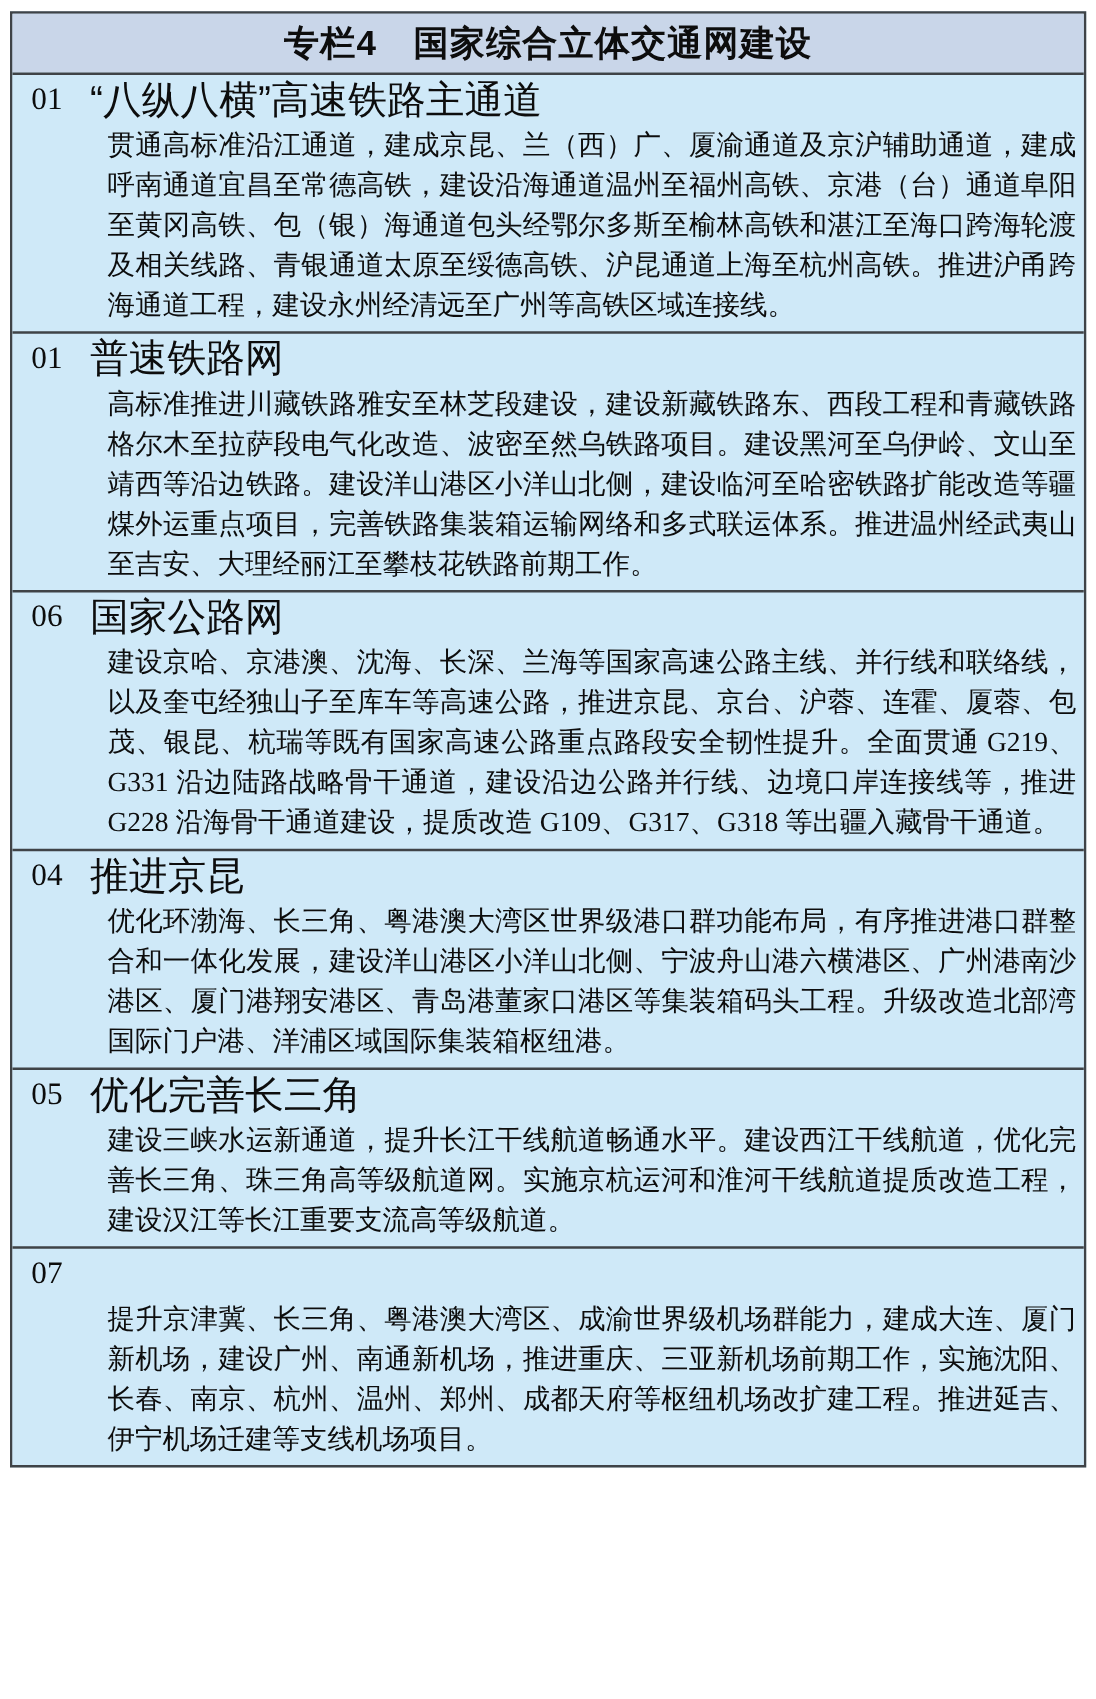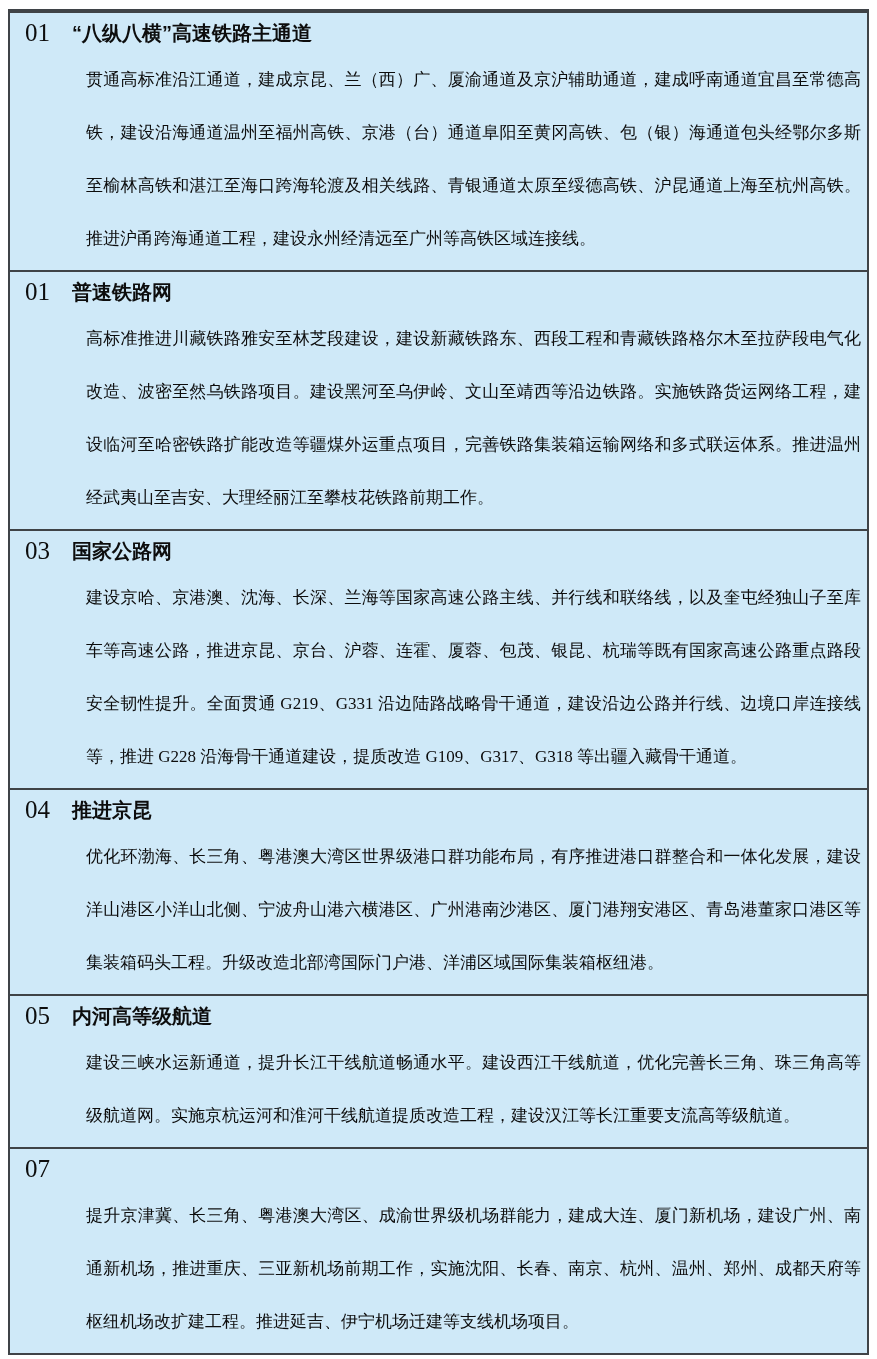--- a/index.html
+++ b/index.html
@@ -49,74 +49,75 @@
     height: 36px;
     line-height: 36px;
   }
   .sec-num {
     font-size: 25px;
     width: 47px;
     flex: 0 0 47px;
     font-family: "Liberation Serif", "DejaVu Serif", serif;
   }
   .sec-title {
-    font-size: 20px;
-    font-weight: bold;
+    font-size: 31px;
+    font-weight: normal;
     font-family: "Liberation Sans", "DejaVu Sans", sans-serif;
   }
   .sec-body {
     margin: 2px 6px 2px 76px;
-    font-size: 17px;
-    line-height: 53px;
+    font-size: 22px;
+    line-height: 32px;
     text-align: justify;
     text-justify: inter-ideograph;
   }
 </style>
 </head>
 <body>
 
 <div class="panel">
 
+  <div class="panel-header">专栏4　国家综合立体交通网建设</div>
 
   <div class="section">
     <div class="sec-title-row">
       <span class="sec-num">01</span>
       <span class="sec-title">“八纵八横”高速铁路主通道</span>
     </div>
     <p class="sec-body">贯通高标准沿江通道，建成京昆、兰（西）广、厦渝通道及京沪辅助通道，建成呼南通道宜昌至常德高铁，建设沿海通道温州至福州高铁、京港（台）通道阜阳至黄冈高铁、包（银）海通道包头经鄂尔多斯至榆林高铁和湛江至海口跨海轮渡及相关线路、青银通道太原至绥德高铁、沪昆通道上海至杭州高铁。推进沪甬跨海通道工程，建设永州经清远至广州等高铁区域连接线。</p>
   </div>
 
   <div class="section">
     <div class="sec-title-row">
       <span class="sec-num">01</span>
       <span class="sec-title">普速铁路网</span>
     </div>
-    <p class="sec-body">高标准推进川藏铁路雅安至林芝段建设，建设新藏铁路东、西段工程和青藏铁路格尔木至拉萨段电气化改造、波密至然乌铁路项目。建设黑河至乌伊岭、文山至靖西等沿边铁路。实施铁路货运网络工程，建设临河至哈密铁路扩能改造等疆煤外运重点项目，完善铁路集装箱运输网络和多式联运体系。推进温州经武夷山至吉安、大理经丽江至攀枝花铁路前期工作。</p>
+    <p class="sec-body">高标准推进川藏铁路雅安至林芝段建设，建设新藏铁路东、西段工程和青藏铁路格尔木至拉萨段电气化改造、波密至然乌铁路项目。建设黑河至乌伊岭、文山至靖西等沿边铁路。建设洋山港区小洋山北侧，建设临河至哈密铁路扩能改造等疆煤外运重点项目，完善铁路集装箱运输网络和多式联运体系。推进温州经武夷山至吉安、大理经丽江至攀枝花铁路前期工作。</p>
   </div>
 
   <div class="section">
     <div class="sec-title-row">
-      <span class="sec-num">03</span>
+      <span class="sec-num">06</span>
       <span class="sec-title">国家公路网</span>
     </div>
     <p class="sec-body">建设京哈、京港澳、沈海、长深、兰海等国家高速公路主线、并行线和联络线，以及奎屯经独山子至库车等高速公路，推进京昆、京台、沪蓉、连霍、厦蓉、包茂、银昆、杭瑞等既有国家高速公路重点路段安全韧性提升。全面贯通 G219、G331 沿边陆路战略骨干通道，建设沿边公路并行线、边境口岸连接线等，推进 G228 沿海骨干通道建设，提质改造 G109、G317、G318 等出疆入藏骨干通道。</p>
   </div>
 
   <div class="section">
     <div class="sec-title-row">
       <span class="sec-num">04</span>
       <span class="sec-title">推进京昆</span>
     </div>
     <p class="sec-body">优化环渤海、长三角、粤港澳大湾区世界级港口群功能布局，有序推进港口群整合和一体化发展，建设洋山港区小洋山北侧、宁波舟山港六横港区、广州港南沙港区、厦门港翔安港区、青岛港董家口港区等集装箱码头工程。升级改造北部湾国际门户港、洋浦区域国际集装箱枢纽港。</p>
   </div>
 
   <div class="section">
     <div class="sec-title-row">
       <span class="sec-num">05</span>
-      <span class="sec-title">内河高等级航道</span>
+      <span class="sec-title">优化完善长三角</span>
     </div>
     <p class="sec-body">建设三峡水运新通道，提升长江干线航道畅通水平。建设西江干线航道，优化完善长三角、珠三角高等级航道网。实施京杭运河和淮河干线航道提质改造工程，建设汉江等长江重要支流高等级航道。</p>
   </div>
 
   <div class="section">
     <div class="sec-title-row">
       <span class="sec-num">07</span>
     </div>
     <p class="sec-body">提升京津冀、长三角、粤港澳大湾区、成渝世界级机场群能力，建成大连、厦门新机场，建设广州、南通新机场，推进重庆、三亚新机场前期工作，实施沈阳、长春、南京、杭州、温州、郑州、成都天府等枢纽机场改扩建工程。推进延吉、伊宁机场迁建等支线机场项目。</p>
   </div>

